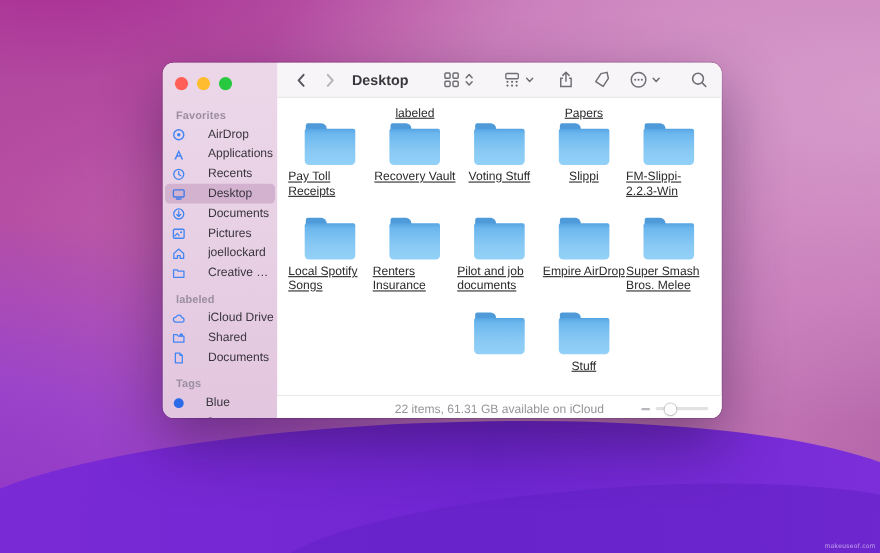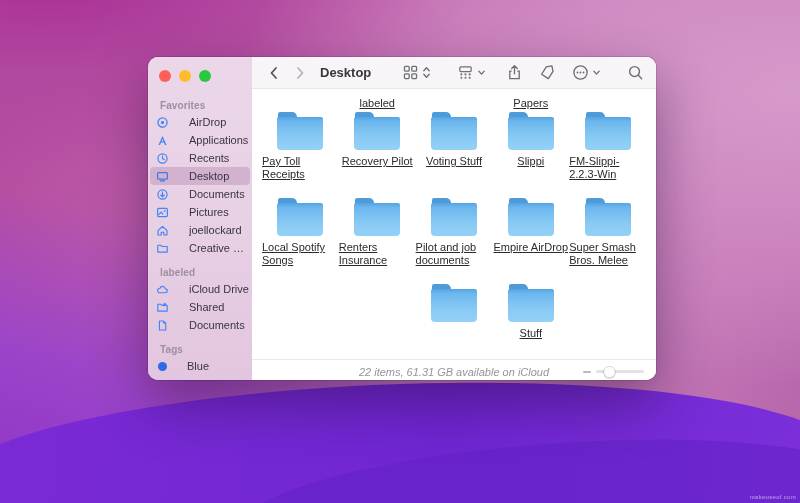--- a/index.html
+++ b/index.html
@@ -98,21 +98,21 @@
   .folder::after{
     content:""; position:absolute; inset:0; border-radius:2px 2px 4px 4px;
     background:linear-gradient(180deg,#55a4e2 0%, #6cb7ee 14%, #88c9f4 60%, #93d1f7 100%);
   }
   .c2{ grid-column:2; } .c3{ grid-column:3;gap:42px; } .c4{ grid-column:4; }
 
   
   .statusbar{
     height:24px; flex:0 0 24px; border-top:1px solid #ebe7eb; background:#fff;
     position:relative; display:flex; align-items:center; justify-content:center;
-    font-size:11px; color:#96939a;font-style:italic;
+    font-size:11px; color:#96939a;
   }
   .sizer{ position:absolute; right:12px; display:flex; align-items:center; gap:5px; }
   .sizer .minus{ width:8px; height:2px; background:#b9b6bc; border-radius:1px; }
   .sizer .track{ width:48px; height:3px; background:#e4e1e5; border-radius:2px; position:relative; }
   .sizer .knob{
     position:absolute; left:8px; top:50%; transform:translateY(-50%);
     width:11px; height:11px; border-radius:50%; background:#fdfdfd;
     box-shadow:0 0 0 .5px rgba(0,0,0,.22), 0 1px 2px rgba(0,0,0,.2);
   }
 
@@ -345,21 +345,21 @@
       <div class="tile partial c4">
         <div class="name">Papers</div>
       </div>
 
       <div class="tile" style="grid-row:2">
         <div class="folder"></div>
         <div class="name">Pay Toll Receipts</div>
       </div>
       <div class="tile" style="grid-row:2">
         <div class="folder"></div>
-        <div class="name">Recovery Pilot</div>
+        <div class="name">Recovery Vault</div>
       </div>
       <div class="tile" style="grid-row:2">
         <div class="folder"></div>
         <div class="name">Voting Stuff</div>
       </div>
       <div class="tile" style="grid-row:2">
         <div class="folder"></div>
         <div class="name">Slippi</div>
       </div>
       <div class="tile" style="grid-row:2">

